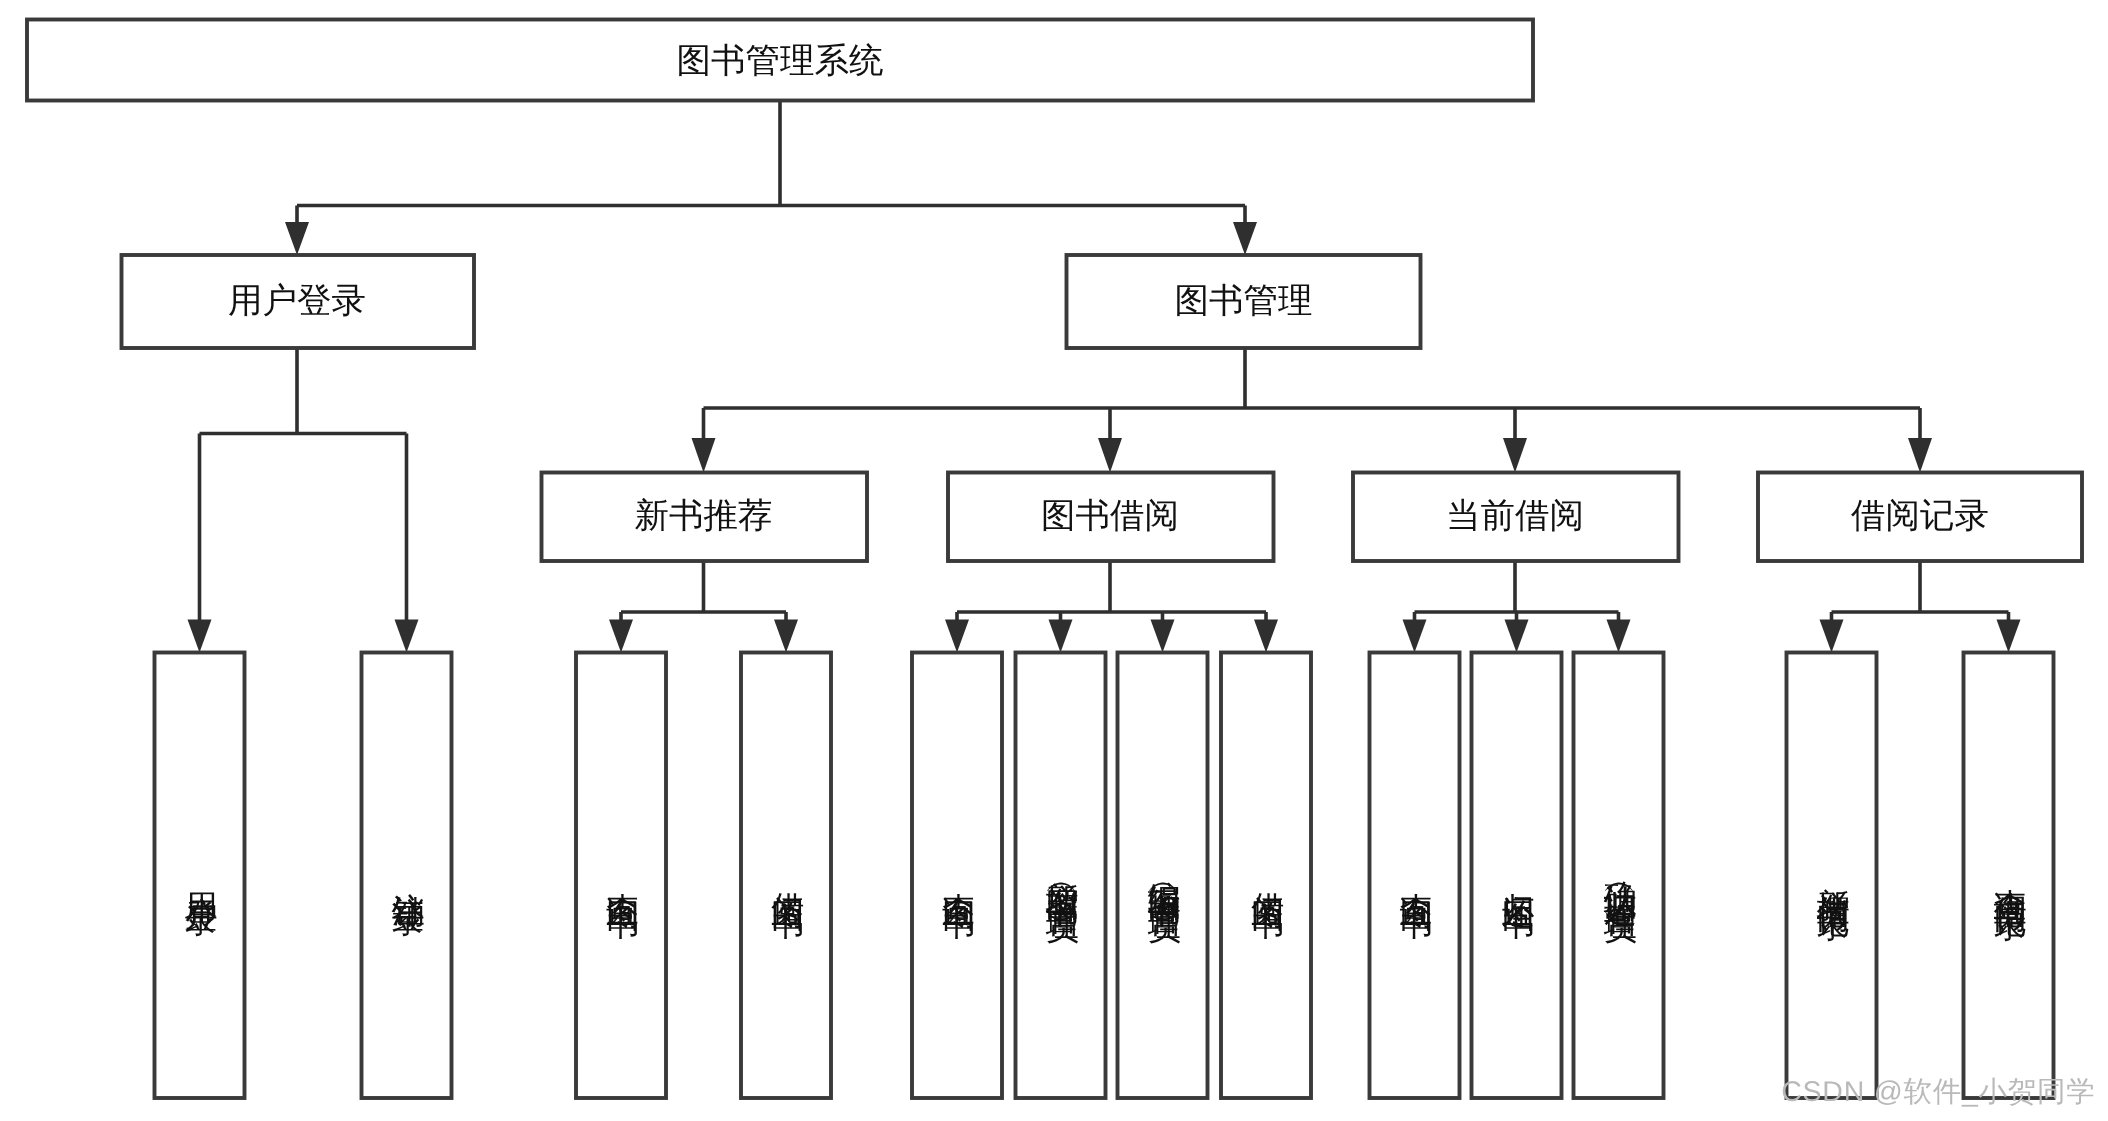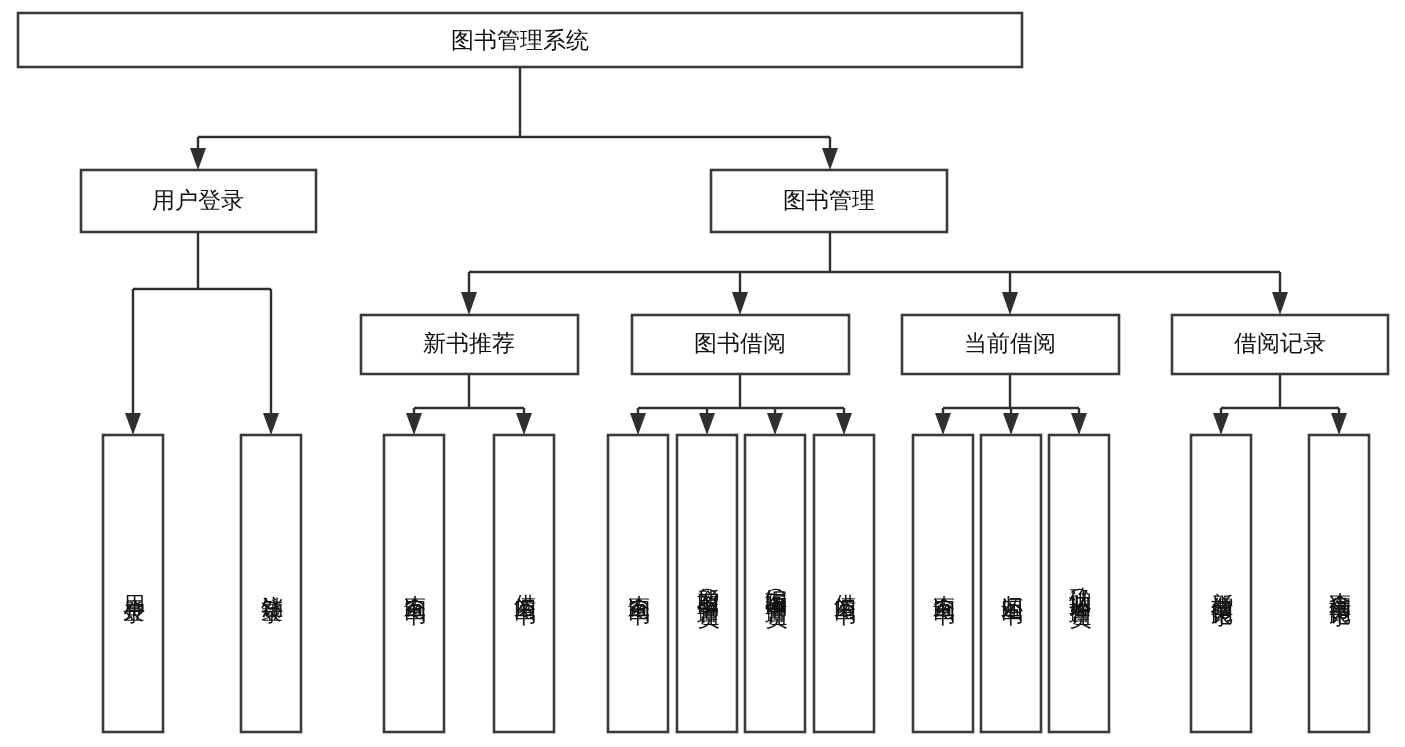--- a/index.html
+++ b/index.html
@@ -206,13 +206,14 @@
       <text class="node-label vertical" x="1221" y="583">新增借阅记录</text>
     </g>
 
     <g>
       <rect class="node-rect" x="1309" y="435" width="60" height="297"></rect>
       <text class="node-label vertical" x="1339" y="583">查询借阅记录</text>
     </g>
 
   </svg>
 
+  <div class="watermark">CSDN @软件_小贺同学</div>
 </div>
 
 </body></html>

